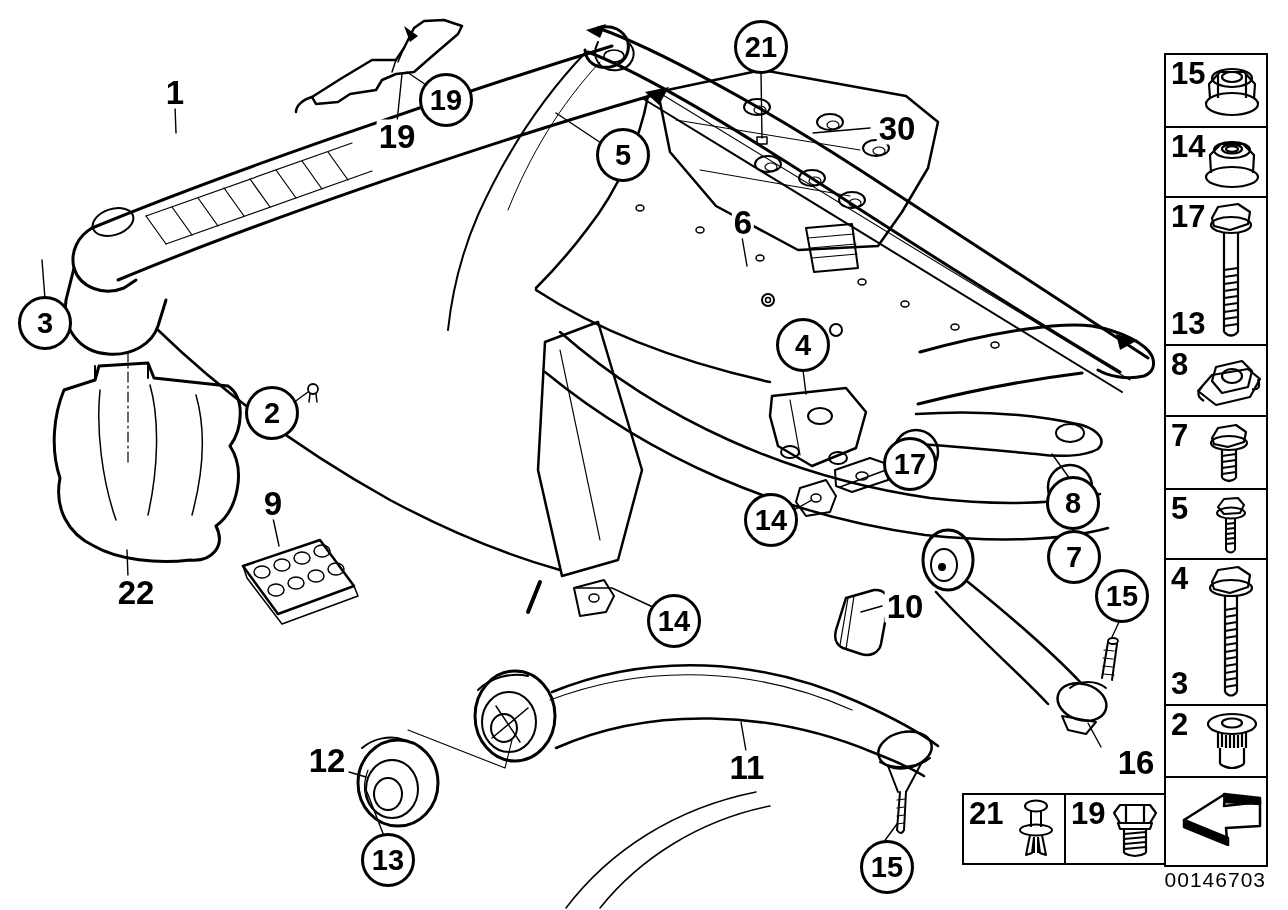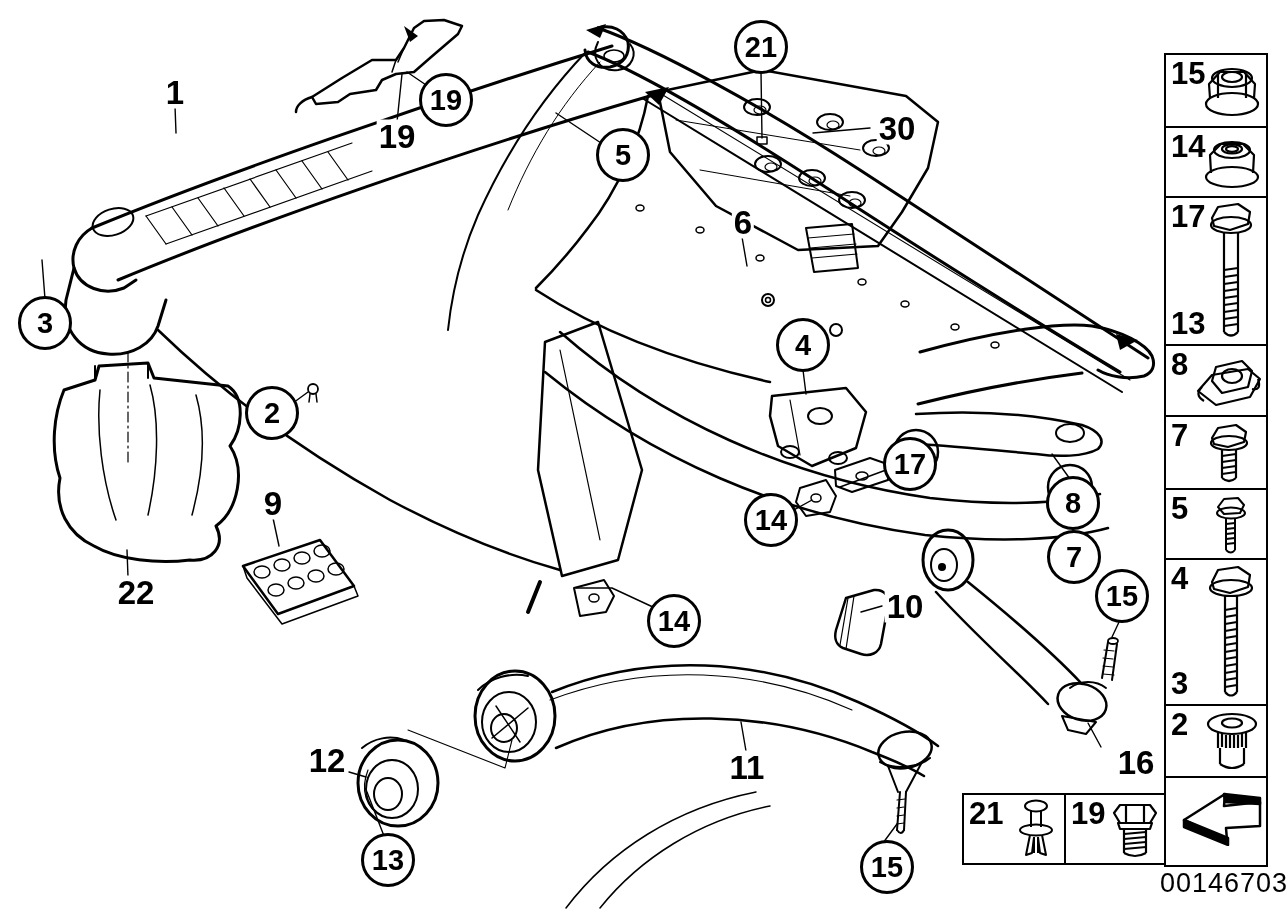--- a/index.html
+++ b/index.html
@@ -26,21 +26,21 @@
   .cell .num.bottom{top:auto;bottom:2px;}
   .cell svg{position:absolute;}
   
   .hwrow{position:absolute;left:962px;top:793px;width:204px;height:72px;
     display:flex;border:2px solid #000;box-sizing:border-box;background:#fff;}
   .hwcell{position:relative;width:50%;box-sizing:border-box;}
   .hwcell + .hwcell{border-left:2px solid #000;}
   .hwcell .num{position:absolute;left:5px;top:1px;font-weight:bold;font-size:31px;}
   
   .diagram-number{position:absolute;left:1160px;top:868px;width:106px;
-    text-align:right;font-size:27px;letter-spacing:1px;}
+    text-align:right;font-size:21px;letter-spacing:1px;}
 </style>
 </head>
 <body>
 
 <div class="stage">
 
   <svg class="art" width="1288" height="910" viewBox="0 0 1288 910">
     <g stroke="#000" fill="none" stroke-linecap="round" stroke-linejoin="round">
 
       <g>

